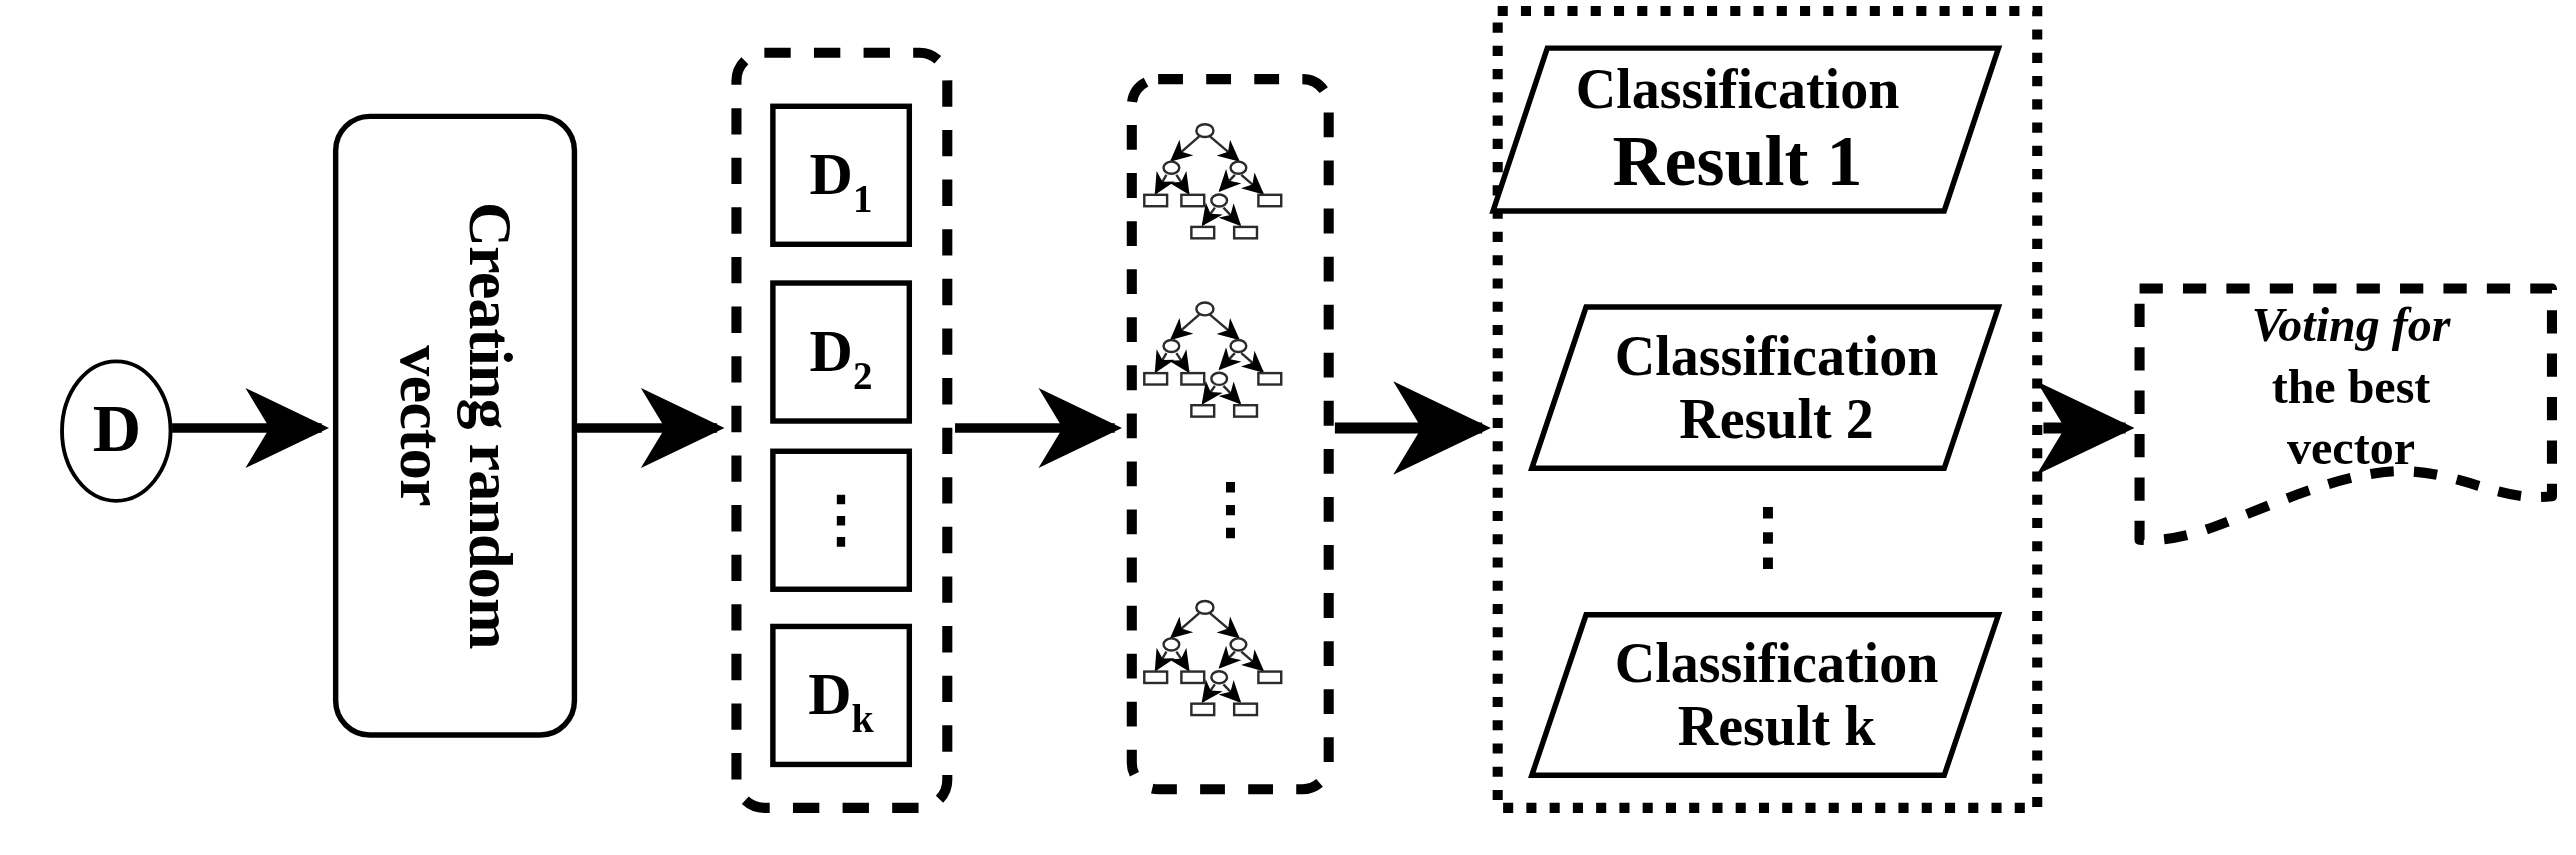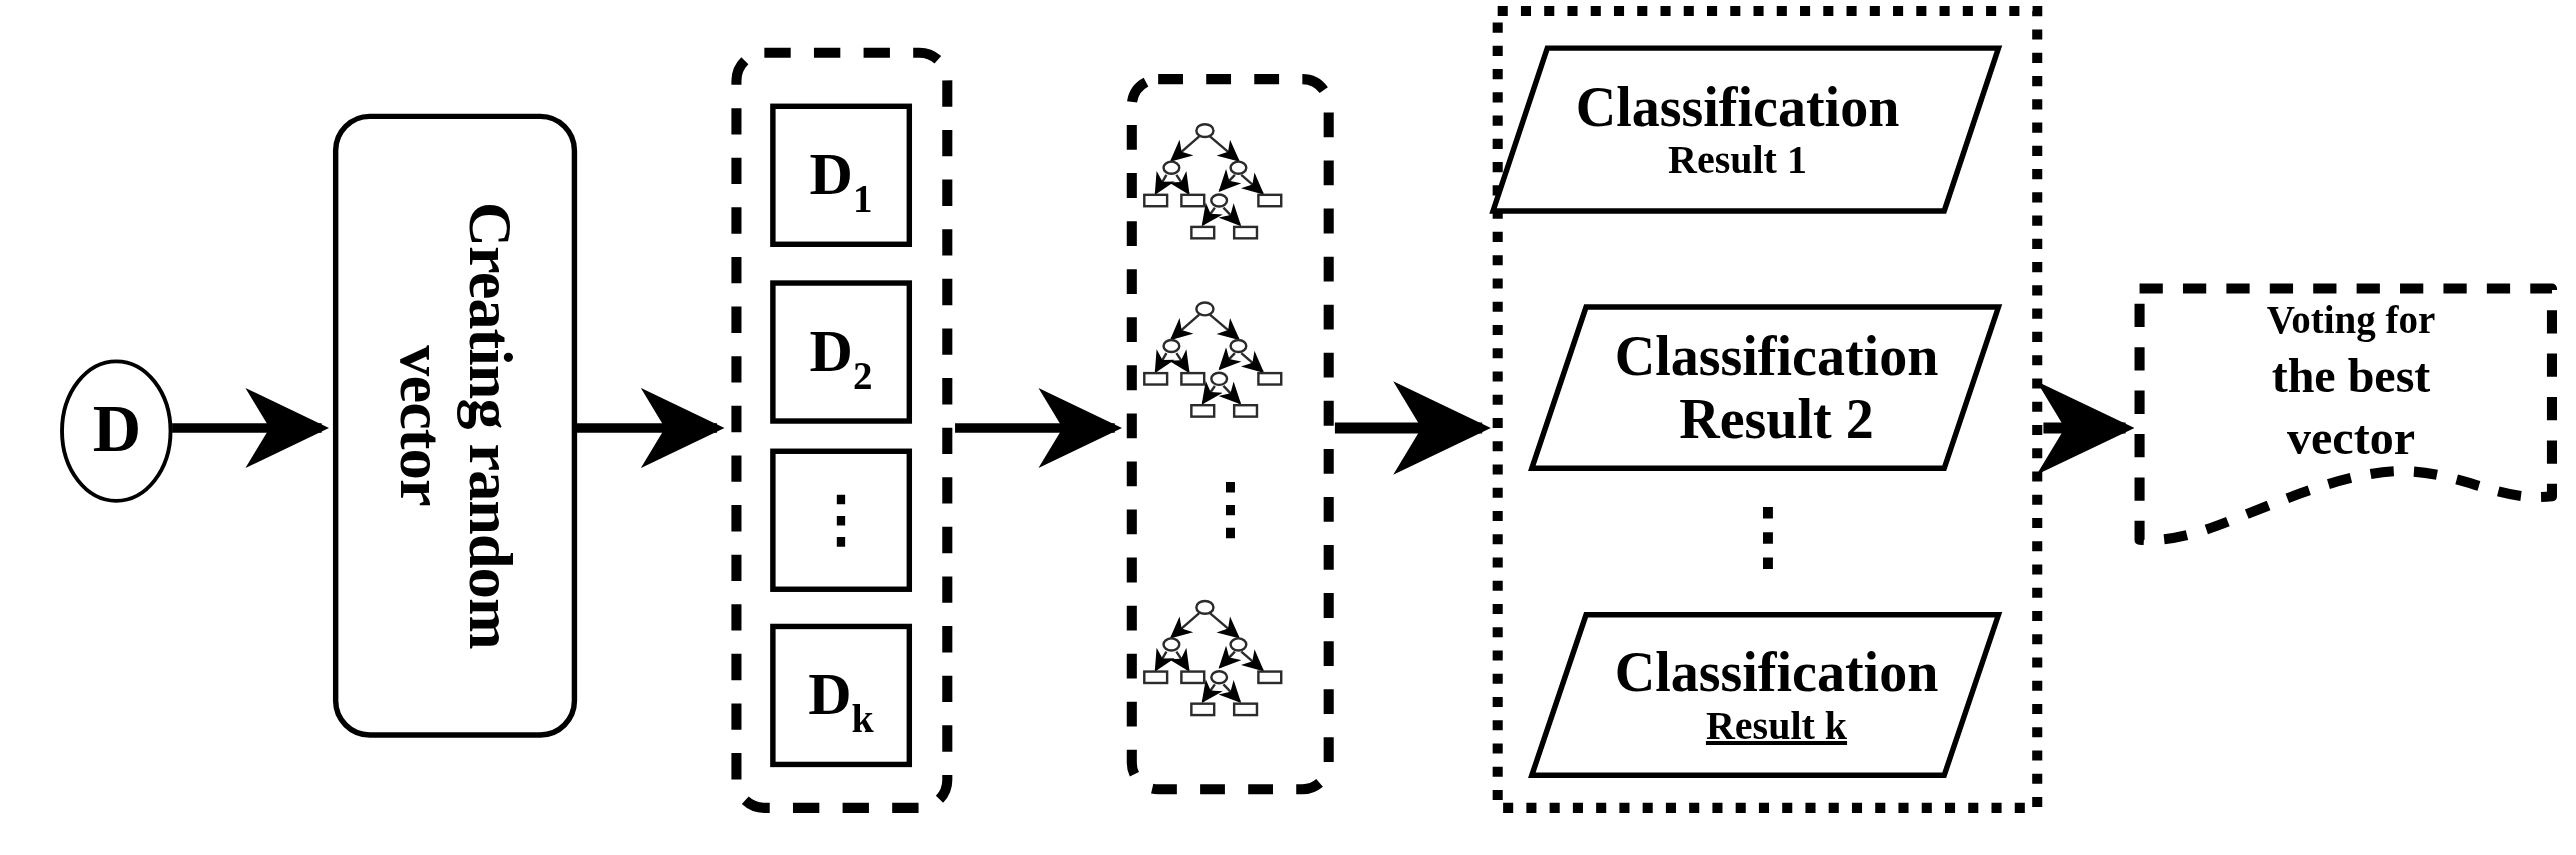--- a/index.html
+++ b/index.html
@@ -148,37 +148,37 @@
 
 <div style="position:absolute;left:773px;top:626px;width:136px;height:138px;display:flex;align-items:center;justify-content:center;">
   <span class="lbl" style="position:static;font-size:60px;">D</span>
       <span class="lbl" style="position:static;font-size:40px;align-self:flex-end;margin-bottom:22px;">k</span>
 </div>
 
 <div class="lbl" style="left:1132px;top:471px;width:197px;font-size:0px;"><span style="font-size: 67px;">⋮</span></div>
 
 <div style="position:absolute;left:1532px;top:48px;width:411px;height:163px;display:flex;flex-direction:column;align-items:center;justify-content:center;">
   <div class="lbl" style="position:static;font-size:56px;">Classification</div>
-  <div class="lbl" style="position:static;font-size:40px;text-align:center;">Result 1</div>
+  <div class="lbl" style="position:static;font-size:72px;text-align:center;">Result 1</div>
 </div>
 
 <div style="position:absolute;left:1571px;top:307px;width:411px;height:161px;display:flex;flex-direction:column;align-items:center;justify-content:center;">
   <div class="lbl" style="position:static;font-size:56px;">Classification</div>
   <div class="lbl" style="position:static;font-size:56px;">Result 2</div>
 </div>
 
 <div class="lbl" style="left:1498px;top:495px;width:540px;font-size:0px;">
   <span style="font-size:74px;">⋮</span>
 </div>
 
 <div style="position:absolute;left:1571px;top:615px;width:411px;height:160px;display:flex;flex-direction:column;align-items:center;justify-content:center;">
   <div class="lbl" style="position:static;font-size:56px;">Classification</div>
-  <div class="lbl" style="position:static;font-size:40px;text-decoration:underline;">Result k</div>
+  <div class="lbl" style="position:static;font-size:56px;">Result k</div>
 </div>
 
 <div style="position:absolute;left:2157px;top:298px;width:388px;height:186px;display:flex;flex-direction:column;align-items:center;justify-content:flex-start;">
-  <div class="lbl" style="position:static;font-size:39px;">Voting for</div>
+  <div class="lbl" style="position:static;font-size:48px;font-style:italic;">Voting for</div>
   <div class="lbl" style="position:static;font-size:48px;margin-top:7.8px;text-align:center;">the best</div>
   <div class="lbl" style="position:static;font-size:48px;margin-top:7.8px;">vector</div>
 </div>
 
 </div>
 
 
 </body></html>

